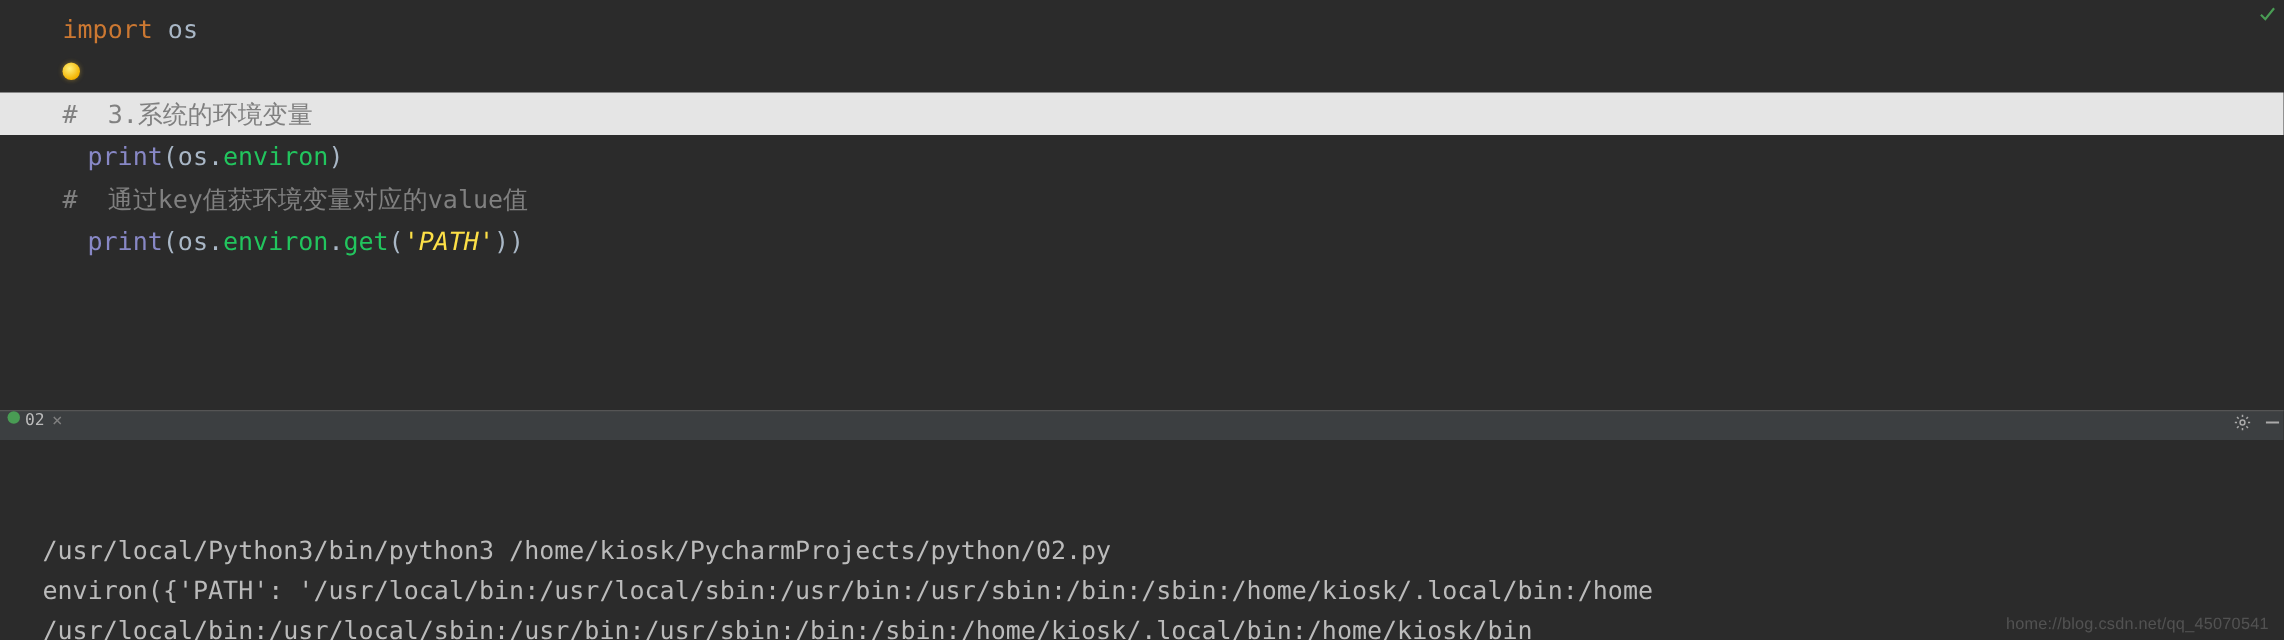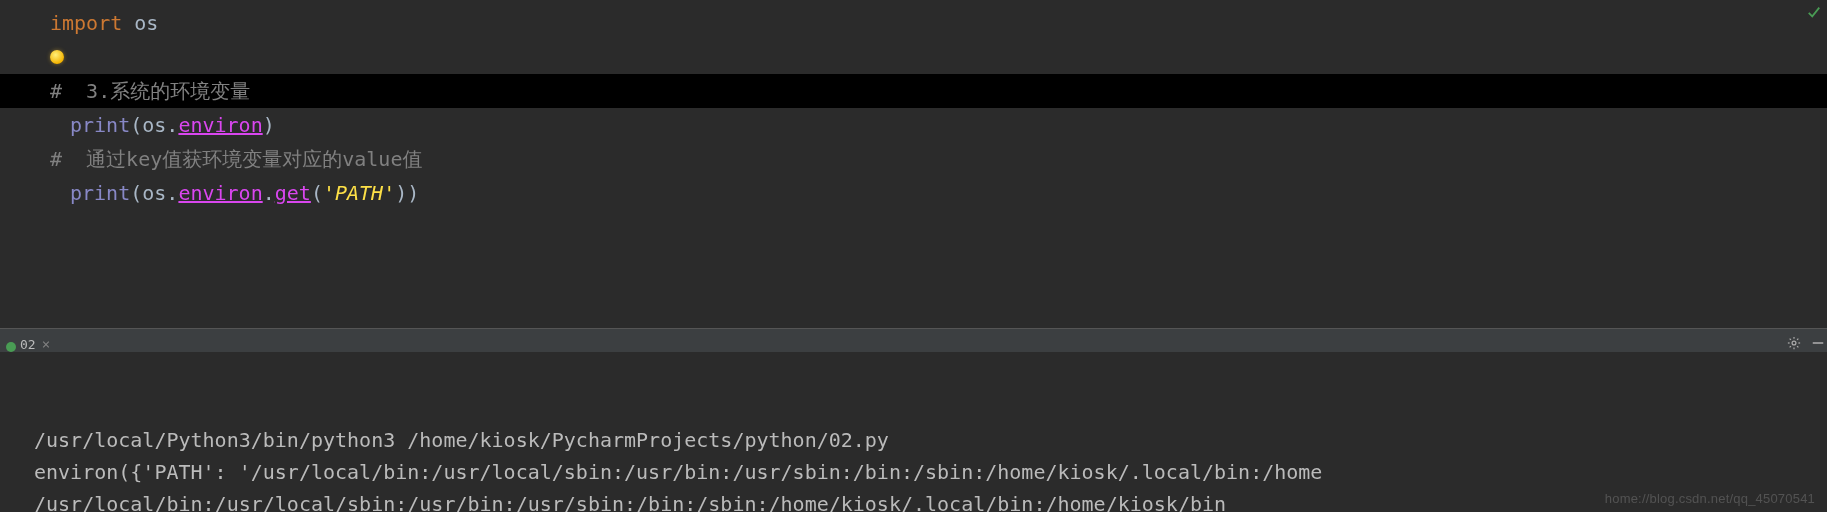--- a/index.html
+++ b/index.html
@@ -21,27 +21,27 @@
   }
   .code-line {
     padding-left: 50px;
     line-height: 34px;
     white-space: pre;
     font-size: 20px;
   }
   .tok-kw { color: #cc7832; }
   .tok-id { color: #a9b7c6; }
   .tok-builtin { color: #8888c6; margin-left: 20px; }
-  .tok-attr { color: #d946ef; text-decoration: underline; }
+  .tok-attr { color: #22c55e; }
   .tok-comment { color: #808080; }
   .tok-str { color: #fde047; font-style: italic; }
   .tok-punc { color: #a9b7c6; }
 
   .line-highlight {
-    background: #000000;
+    background: #e5e5e5;
   }
 
   .bulb {
     position: absolute;
     left: 50px;
     top: 50px;
     width: 14px;
     height: 14px;
     border-radius: 50%;
     background: radial-gradient(circle at 40% 35%, #fff07a 0%, #f3b300 70%, #d98e00 100%);
@@ -52,21 +52,21 @@
     position: absolute;
     top: 2px;
     right: 6px;
     width: 14px;
     height: 14px;
   }
   .green-check svg { width:14px; height:14px; }
 
   .tool-window-header {
     display: flex;
-    align-items: flex-end;
+    align-items: flex-start;
     height: 24px;
     background: #3c3f41;
     border-top: 1px solid #555;
     padding-left: 6px;
     font-size: 13px;
     color: #bbbbbb;
   }
   .run-dot {
     width: 10px;
     height: 10px;

